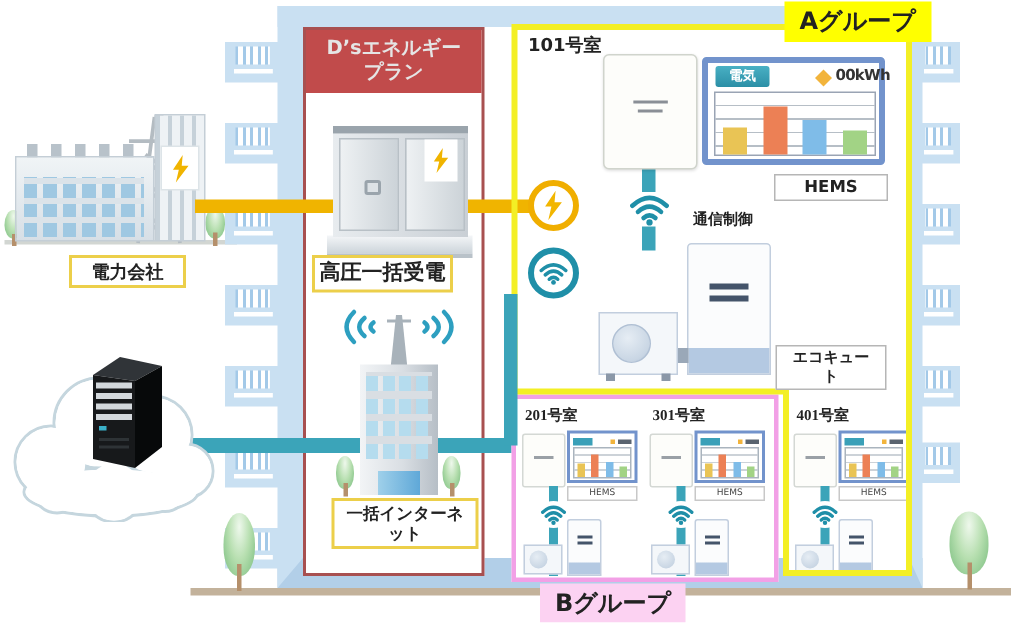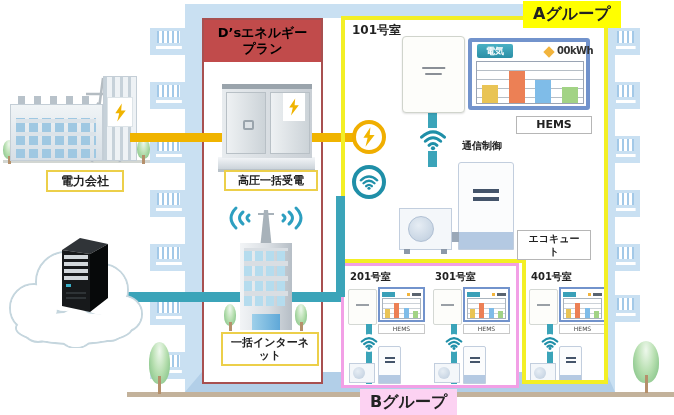--- a/index.html
+++ b/index.html
@@ -26,21 +26,21 @@
      border-bottom:20px solid #b2cfe8;box-sizing:border-box;z-index:3;}
   .balc{position:absolute;width:37px;height:27px;z-index:3;
      background-image:linear-gradient(#fff,#fff),
        repeating-linear-gradient(90deg,#a3c9e8 0 2px,#ffffff 2px 5px);
      background-size:70% 3px,62% 12px;background-position:50% 76%,50% 22%;
      background-repeat:no-repeat,no-repeat;background-color:#c9e0f2;}
   
   .panel{position:absolute;left:202px;top:18px;width:121px;height:366px;background:#fff;
      border:2px solid #a85050;box-sizing:border-box;z-index:4;}
   .phead{position:absolute;left:204px;top:20px;width:117px;height:42px;background:#c14b4b;
-     color:#000000;font-weight:bold;font-size:13px;text-align:center;z-index:6;
+     color:#e5e5e5;font-weight:bold;font-size:13px;text-align:center;z-index:6;
      display:flex;flex-direction:column;justify-content:center;line-height:1.25;}
   
   .pline{position:absolute;left:130px;top:133px;width:230px;height:9px;background:#f0b400;z-index:5;}
   .nline{position:absolute;left:106px;top:292px;width:240px;height:10px;background:#3ba4b9;z-index:5;}
   .nvert{position:absolute;left:336px;top:196px;width:9px;height:101px;background:#3ba4b9;z-index:8;}
   .rline{position:absolute;left:428px;top:110px;width:9px;height:57px;background:#3ba4b9;z-index:5;}
   
   .cir{position:absolute;width:34px;height:34px;border-radius:50%;background:#fff;z-index:9;
        display:flex;align-items:center;justify-content:center;box-sizing:border-box;}
   .cir.bolt-c{border:4px solid #f0ae00;}
@@ -111,21 +111,21 @@
      border:1px solid #b0c0d4;box-sizing:border-box;}
   .foot{position:absolute;bottom:-5px;width:6px;height:5px;background:#8b98a8;}
   .pipe{position:absolute;left:452px;top:232px;width:7px;height:10px;background:#9aa8b8;z-index:6;}
   
   .glabel{position:absolute;font-weight:bold;font-size:16px;text-align:center;z-index:10;padding:3px 10px;}
   .bbox{position:absolute;left:341px;top:263px;width:178px;height:125px;background:#fff;
      border:3px solid #f2a0e6;box-sizing:border-box;z-index:5;}
   .u401{position:absolute;left:526px;top:263px;width:78px;height:119px;background:#fff;z-index:5;}
   
   .mini{position:absolute;width:82px;height:118px;z-index:6;}
-  .mini .m-label{position:absolute;left:3px;top:2px;font-size:10px;font-weight:bold;}
+  .mini .m-label{position:absolute;left:3px;top:2px;font-size:10px;font-weight:bold;font-family:Liberation Serif, serif;}
   .mini .m-meter{position:absolute;left:1px;top:21px;width:27px;height:34px;background:#fdfdfa;
      border:1px solid #d4d8d4;border-radius:2px;}
   .mini .m-meter i{position:absolute;left:25%;top:42%;width:50%;height:2px;background:#9aa0a6;}
   .mini .m-mon{position:absolute;left:31px;top:19px;width:47px;height:35px;background:#fff;
      border:2px solid #7293cc;box-sizing:border-box;padding:2px 2px 0 2px;}
   .mini .m-head{height:6px;display:flex;align-items:center;gap:2px;}
   .mini .m-chip{width:13px;height:5px;background:#3aa0b8;display:block;}
   .mini .m-dot{width:3px;height:3px;background:#f2b43c;margin-left:auto;display:block;}
   .mini .m-txt{width:9px;height:3px;background:#5a6470;display:block;}
   .mini .m-chart{margin-top:1px;height:21px;border:1px solid #aab4be;box-sizing:border-box;
@@ -215,21 +215,21 @@
   <div class="tf-base"></div>
   <div class="tf-cab"></div>
   <div class="tf-door" style="left:226px;"></div>
   <div class="tf-door" style="left:270px;"></div>
   <div class="tf-handle"></div>
   <div class="tf-sign">
     <svg width="12" height="18" viewBox="0 0 20 28">
       <polygon points="12,0 2,15 8,15 5,28 18,11 11,11" fill="#f0b400"></polygon>
     </svg>
   </div>
-  <div class="ybox" style="left:224px;top:170px;width:84px;font-size:11px;"><span>高圧一括受電</span></div>
+  <div class="ybox" style="left:208px;top:170px;width:84px;font-size:14px;"><span>高圧一括受電</span></div>
 
   <svg class="ab" style="left:222px;top:204px;z-index:6;" width="88" height="46" viewBox="0 0 88 46">
     <polygon points="42,6 46,6 50,45 38,45" fill="#a8b2ba"></polygon>
     <path d="M36 10 H52" stroke="#a8b2ba" stroke-width="2"></path>
     <g stroke="#2d9fc0" stroke-width="3" fill="none" stroke-linecap="round">
       <path d="M14 4 Q4 14 14 24"></path>
         <path d="M21 8 Q14 14 21 20"></path>
         <path d="M27 11 Q23 14 27 17"></path>
       <path d="M74 4 Q84 14 74 24"></path>
         <path d="M67 8 Q74 14 67 20"></path>

